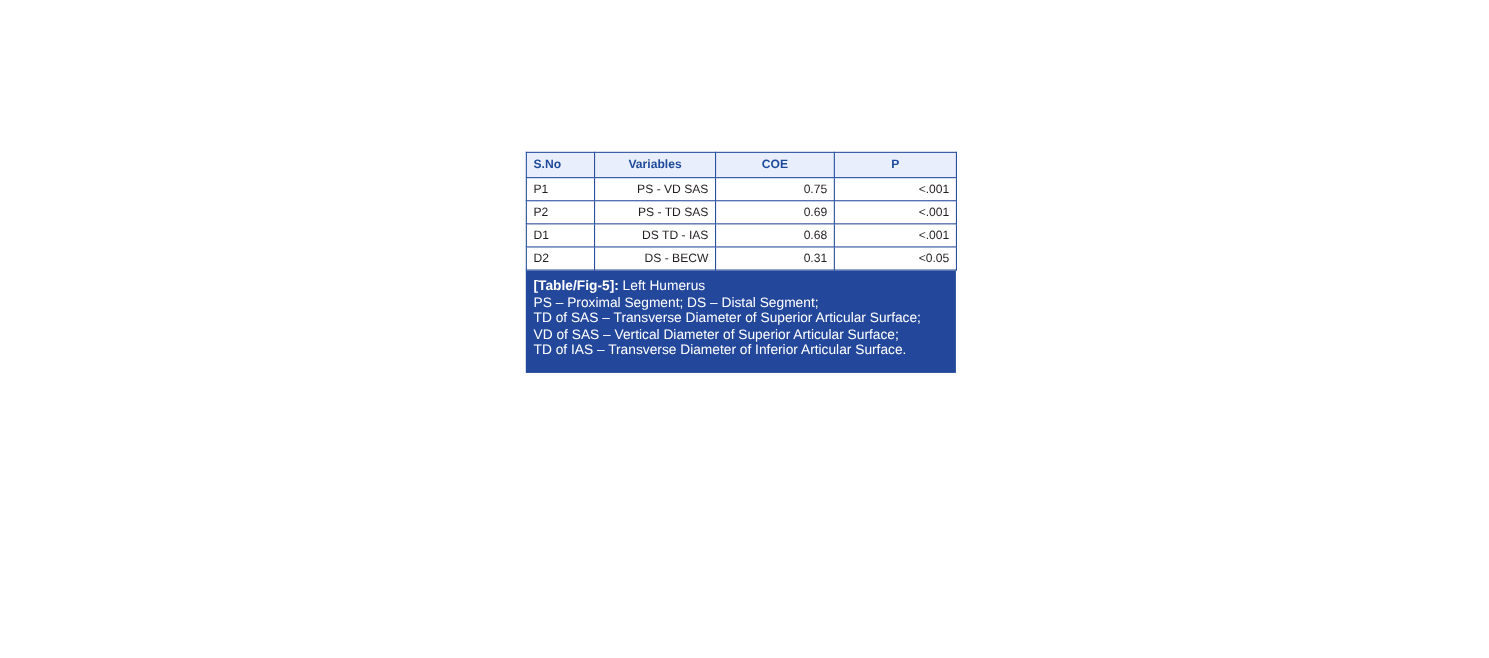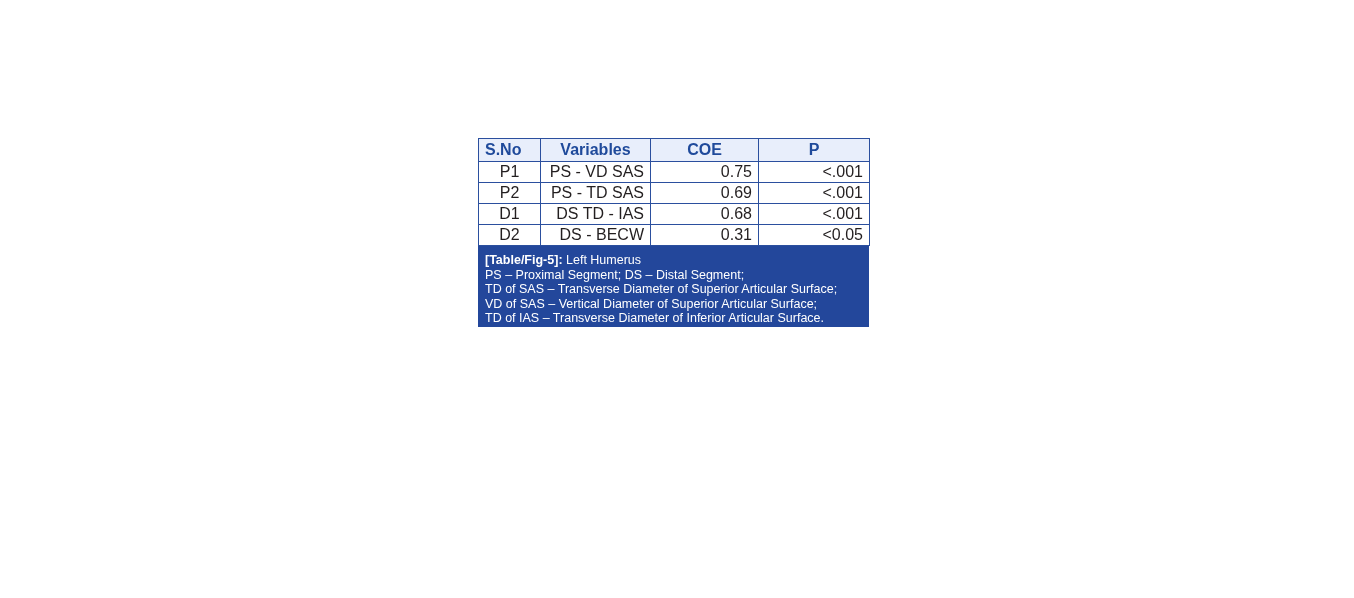--- a/index.html
+++ b/index.html
@@ -21,21 +21,21 @@
     width: 391px;
   }
   table.data-table {
     border-collapse: collapse;
     width: 391px;
     table-layout: fixed;
   }
   table.data-table th,
   table.data-table td {
     border: 1px solid #2b4f9e;
-    font-size: 16px;
+    font-size: 11px;
     color: #231f20;
     height: 21px;
     padding: 0 6px;
     line-height: 20px;
     box-sizing: border-box;
   }
   table.data-table thead th {
     background: #e8eefb;
     color: #1f4a9b;
     font-weight: bold;
@@ -43,31 +43,31 @@
     height: 23px;
     line-height: 22px;
   }
   table.data-table thead th.col-sno {
     text-align: left;
   }
   col.c-sno { width: 62px; }
   col.c-var { width: 110px; }
   col.c-coe { width: 108px; }
   col.c-p   { width: 111px; }
-  td.cell-sno { text-align: center; }
+  td.cell-sno { text-align: left; }
   td.cell-var,
   td.cell-coe,
   td.cell-p { text-align: right; }
 
   .legend {
     background: #23479b;
     color: #ffffff;
     width: 391px;
     box-sizing: border-box;
-    padding: 7px 0 1px 7px;
+    padding: 7px 0 13px 7px;
     font-size: 12.5px;
     line-height: 14.6px;
   }
   .legend .line {
     white-space: nowrap;
   }
   .legend .caption-label {
     font-weight: bold;
   }
 </style>

